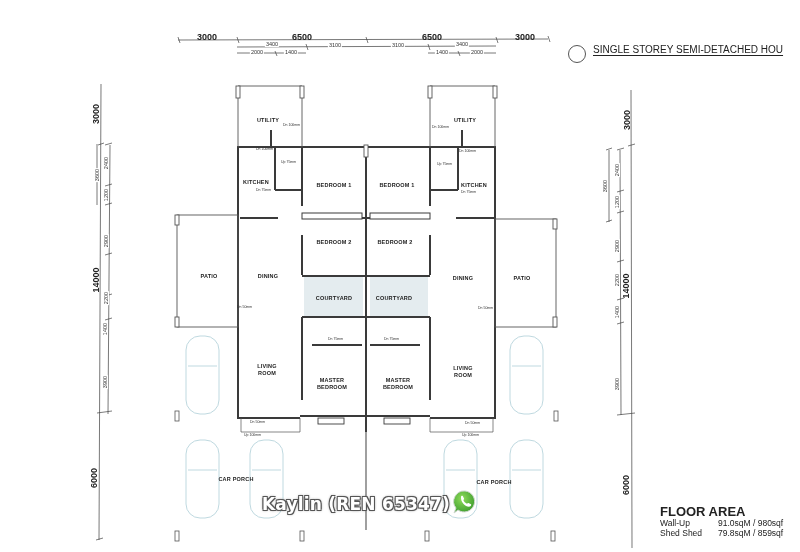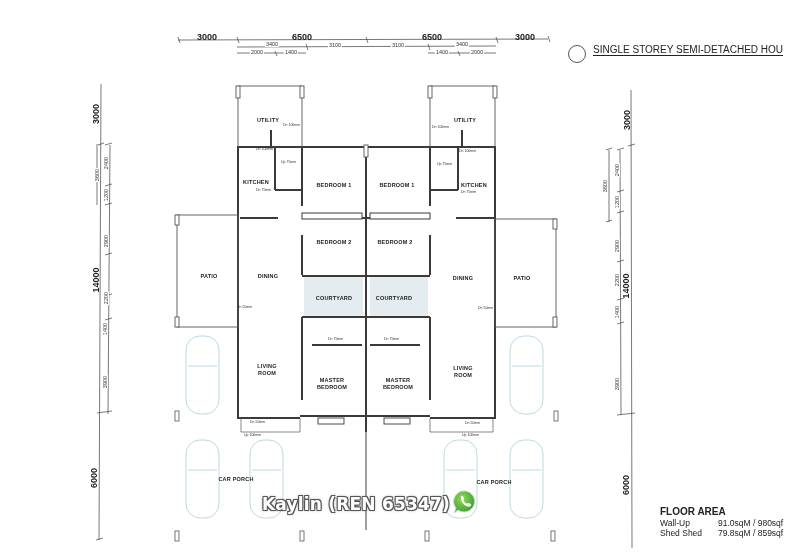--- a/index.html
+++ b/index.html
@@ -7,21 +7,21 @@
   #plan { position: absolute; left: 0; top: 0; width: 800px; height: 552px; }
   .lbl { position: absolute; font-family: "Liberation Sans", sans-serif; font-weight: bold; font-size: 5.5px; letter-spacing: 0.2px; color: #222; white-space: nowrap; transform: translate(-50%, -50%); text-align: center; line-height: 7px; }
   .dim-big { position: absolute; font-family: "Liberation Sans", sans-serif; font-weight: bold; font-size: 9px; color: #222; white-space: nowrap; }
   .dim-small { position: absolute; font-family: "Liberation Sans", sans-serif; font-size: 5.5px; color: #333; white-space: nowrap; background: #fff; padding: 0 1px; }
   .vert { transform: translate(-50%, -50%) rotate(-90deg); transform-origin: center center; }
   .hcenter { transform: translate(-50%, -50%); }
   .note { position: absolute; font-family: "Liberation Sans", sans-serif; font-size: 3.5px; color: #333; white-space: nowrap; }
   .title { position: absolute; left: 593px; top: 44px; font-family: "Liberation Sans", sans-serif; font-weight: normal; font-size: 10px; color: #222; white-space: nowrap; text-decoration: underline; text-decoration-thickness: 1px; text-underline-offset: 2px; }
   .title-circle { position: absolute; left: 568px; top: 45px; width: 16px; height: 16px; border: 1px solid #555; border-radius: 50%; }
   .area { position: absolute; left: 660px; top: 507px; font-family: "Liberation Sans", sans-serif; font-size: 8.5px; color: #222; line-height: 10.5px; }
-  .area .hd { font-weight: bold; font-size: 10px; }
+  .area .hd { font-weight: bold; font-size: 13px; }
   .area .row { display: flex; }
   .area .row .k { width: 58px; }
   .watermark { position: absolute; left: 262px; top: 494px; font-family: "DejaVu Sans", sans-serif; font-weight: bold; font-size: 17px; color: #ffffff; letter-spacing: 0.2px; text-shadow: -1px -1px 0 #555, 1px -1px 0 #555, -1px 1px 0 #555, 1px 1px 0 #555, 0 0 3px #333; white-space: nowrap; }
   .wa-icon { position: absolute; left: 452px; top: 489px; width: 26px; height: 26px; }
 </style>
 </head>
 <body>
 
 <svg id="plan" viewBox="0 0 800 552" xmlns="http://www.w3.org/2000/svg">
 

